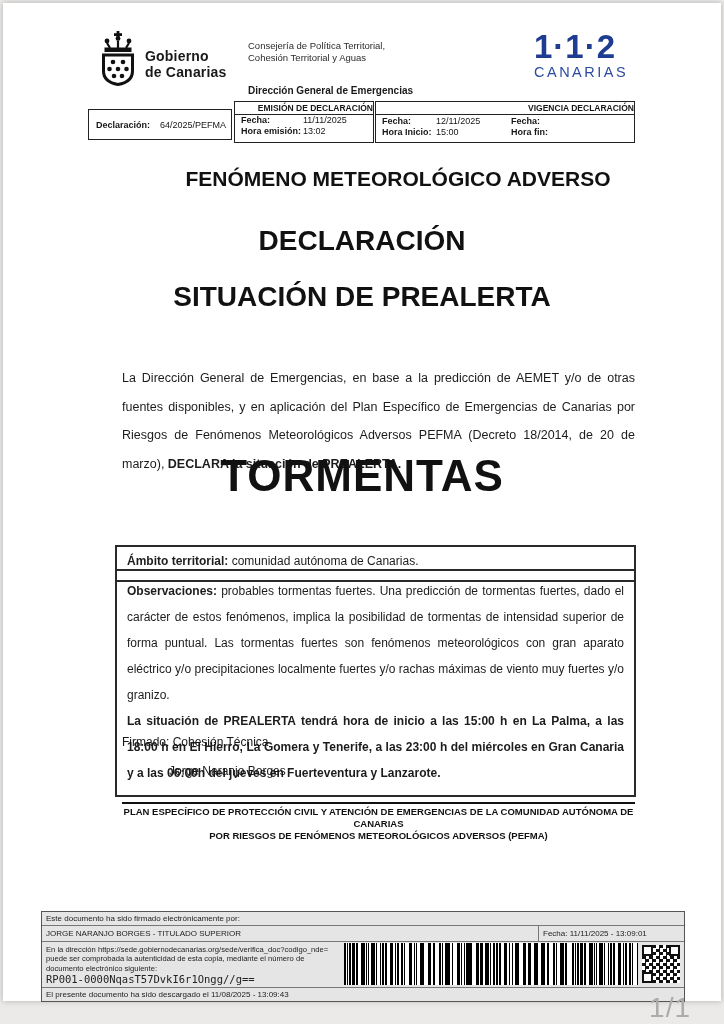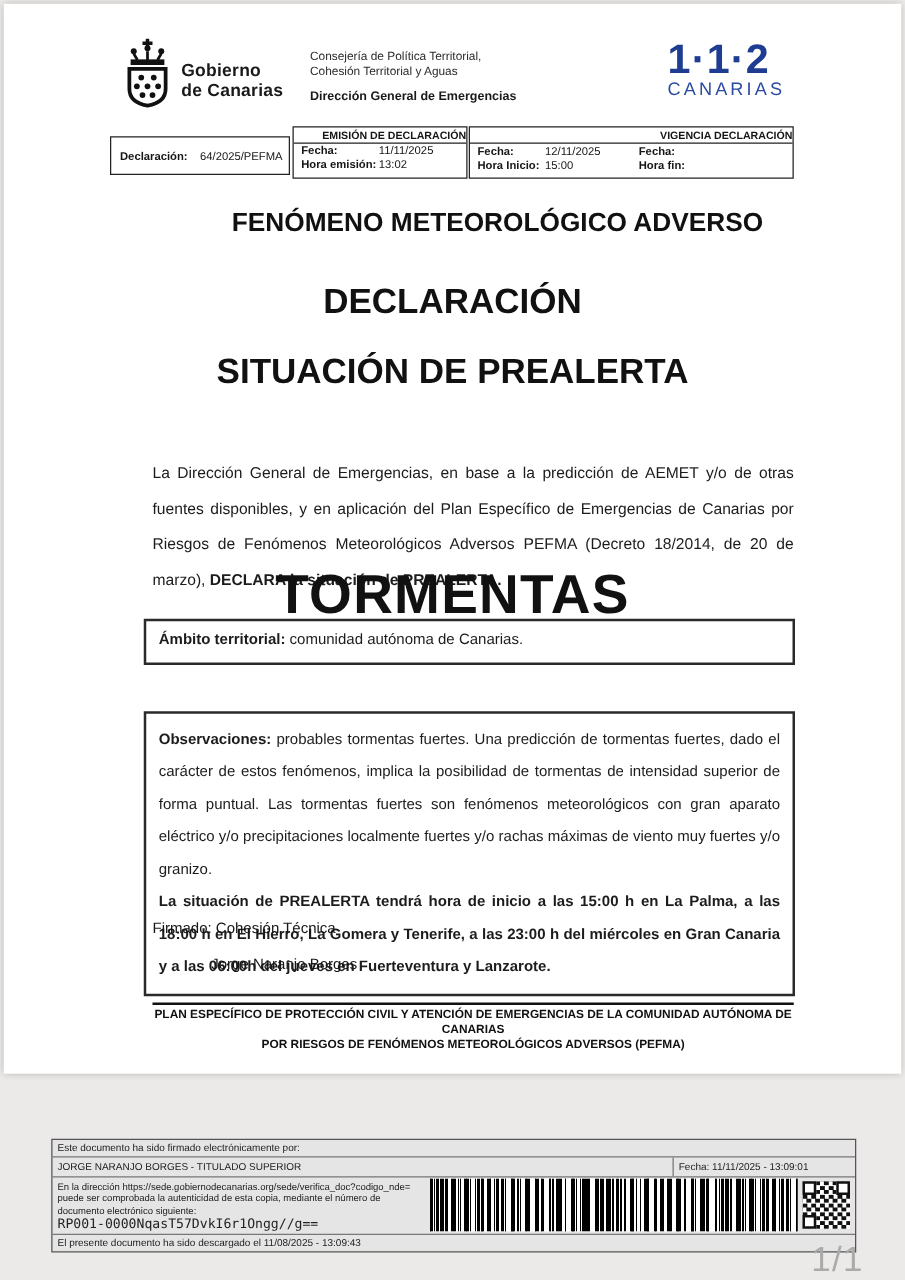--- a/index.html
+++ b/index.html
@@ -4,28 +4,28 @@
 <style>
   * { margin:0; padding:0; box-sizing:border-box; }
   html,body { width:724px; height:1024px; }
   body {
     font-family: "Liberation Sans", sans-serif;
     background:#eceae8;
     color:#161616;
     position:relative;
   }
   .page {
-    position:absolute; left:3px; top:3px; width:718px; height:856px;
+    position:absolute; left:3px; top:3px; width:718px; height:998px;
     background:#ffffff; box-shadow:0 0 6px rgba(0,0,0,.25);
   }
   
   .crest { position:absolute; left:92px; top:27px; width:46px; height:58px; }
   .gov-name { position:absolute; left:142px; top:45px; font-weight:bold; font-size:14px; line-height:16px; color:#191919; letter-spacing:.2px;}
   .dept { position:absolute; left:245px; top:37px; font-size:9.5px; line-height:11.5px; color:#2b2b2b; }
-  .dept .dg { font-weight:bold; font-size:10px; margin-top:9px; color:#191919; }
+  .dept .dg { font-weight:bold; font-size:10px; margin-top:22px; color:#191919; }
   .logo112 { position:absolute; left:531px; top:27px; width:108px; text-align:left; }
   .logo112 .num { font-weight:bold; font-size:33px; line-height:33px; letter-spacing:1px; }
   .logo112 .reg { font-size:14.5px; letter-spacing:2.5px; margin-top:1px; }
   
   .ibox { position:absolute; border:1.5px solid #222; background:#fff; font-size:9px; }
   .ibox-decl { left:85px; top:106px; width:144px; height:31px; display:flex; align-items:center; padding:0 7px; gap:10px;}
   .ibox-emis { left:231px; top:98px; width:140px; height:42px; }
   .ibox-vige { left:372px; top:98px; width:260px; height:42px; }
   .ibox .hd { font-weight:bold; text-align:right; font-size:8.5px; border-bottom:1.2px solid #222; padding:1px 0; }
   .ibox .rw { display:flex; padding:0 6px; line-height:11px; }
@@ -36,21 +36,21 @@
   .b { font-weight:bold; }
   
   .t-center { position:absolute; left:0; width:718px; text-align:center; font-weight:bold; color:#111; }
   .t1 { top:164px; font-size:21px;margin-left:36px; }
   .t2 { top:222px; font-size:28px; }
   .t3 { top:278px; font-size:28px; }
   .t4 { top:448px; font-size:44px; letter-spacing:1px; }
   
   .intro { position:absolute; left:119px; top:361px; width:513px; font-size:12.5px; line-height:28.5px; text-align:justify; color:#1c1c1c;}
   .bigbox { position:absolute; left:112px; width:521px; border:2px solid #2a2a2a; padding:7px 10px 12px 10px; font-size:12px; color:#1c1c1c; }
-  .scope { top:492px;padding-left:10px; }
+  .scope { top:542px;padding-left:10px; }
   .obs { top:566px; line-height:26px; text-align:justify; padding-bottom:9px;}
   .signed { position:absolute; left:119px; top:732px; font-size:12px; }
   .signer-name { position:absolute; left:166px; top:761px; font-size:12px; }
   .plan-rule { position:absolute; left:119px; top:799px; width:513px; border-top:2px solid #111; }
   .plan-text { position:absolute; left:99px; top:803px; width:553px; text-align:center; font-weight:bold; font-size:9.5px; line-height:12px; color:#111; }
   
   .esign { position:absolute; left:38px; top:908px; width:644px; border:1px solid #555; font-size:8px; color:#222; background:#e5e5e5;}
   .esign .r { border-bottom:1px solid #777; }
   .esign .r:last-child { border-bottom:none; }
   .er1 { padding:2px 4px; }

